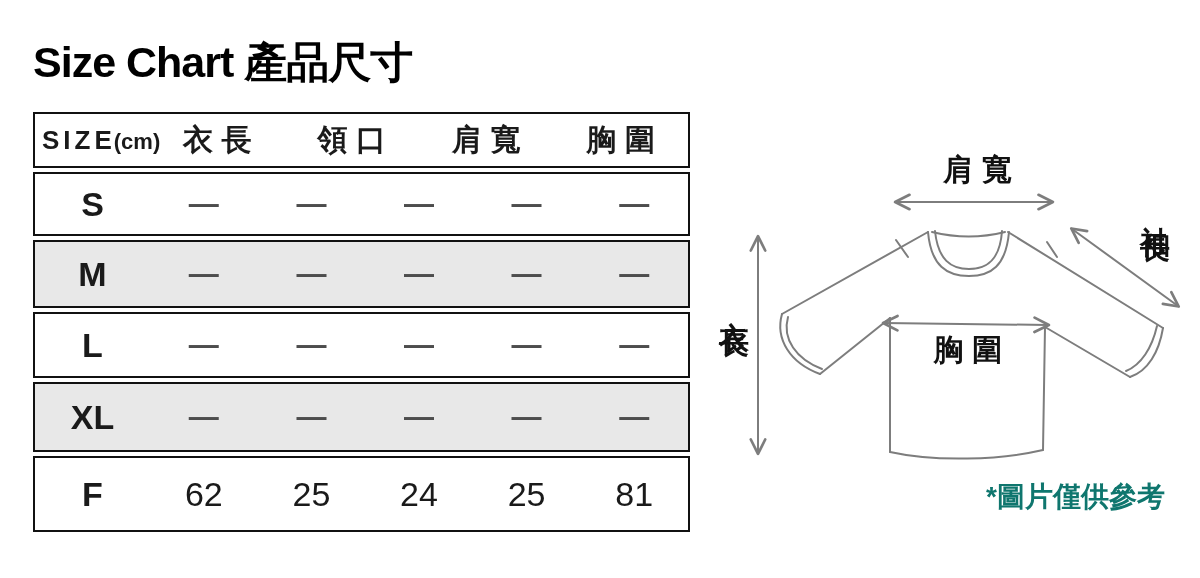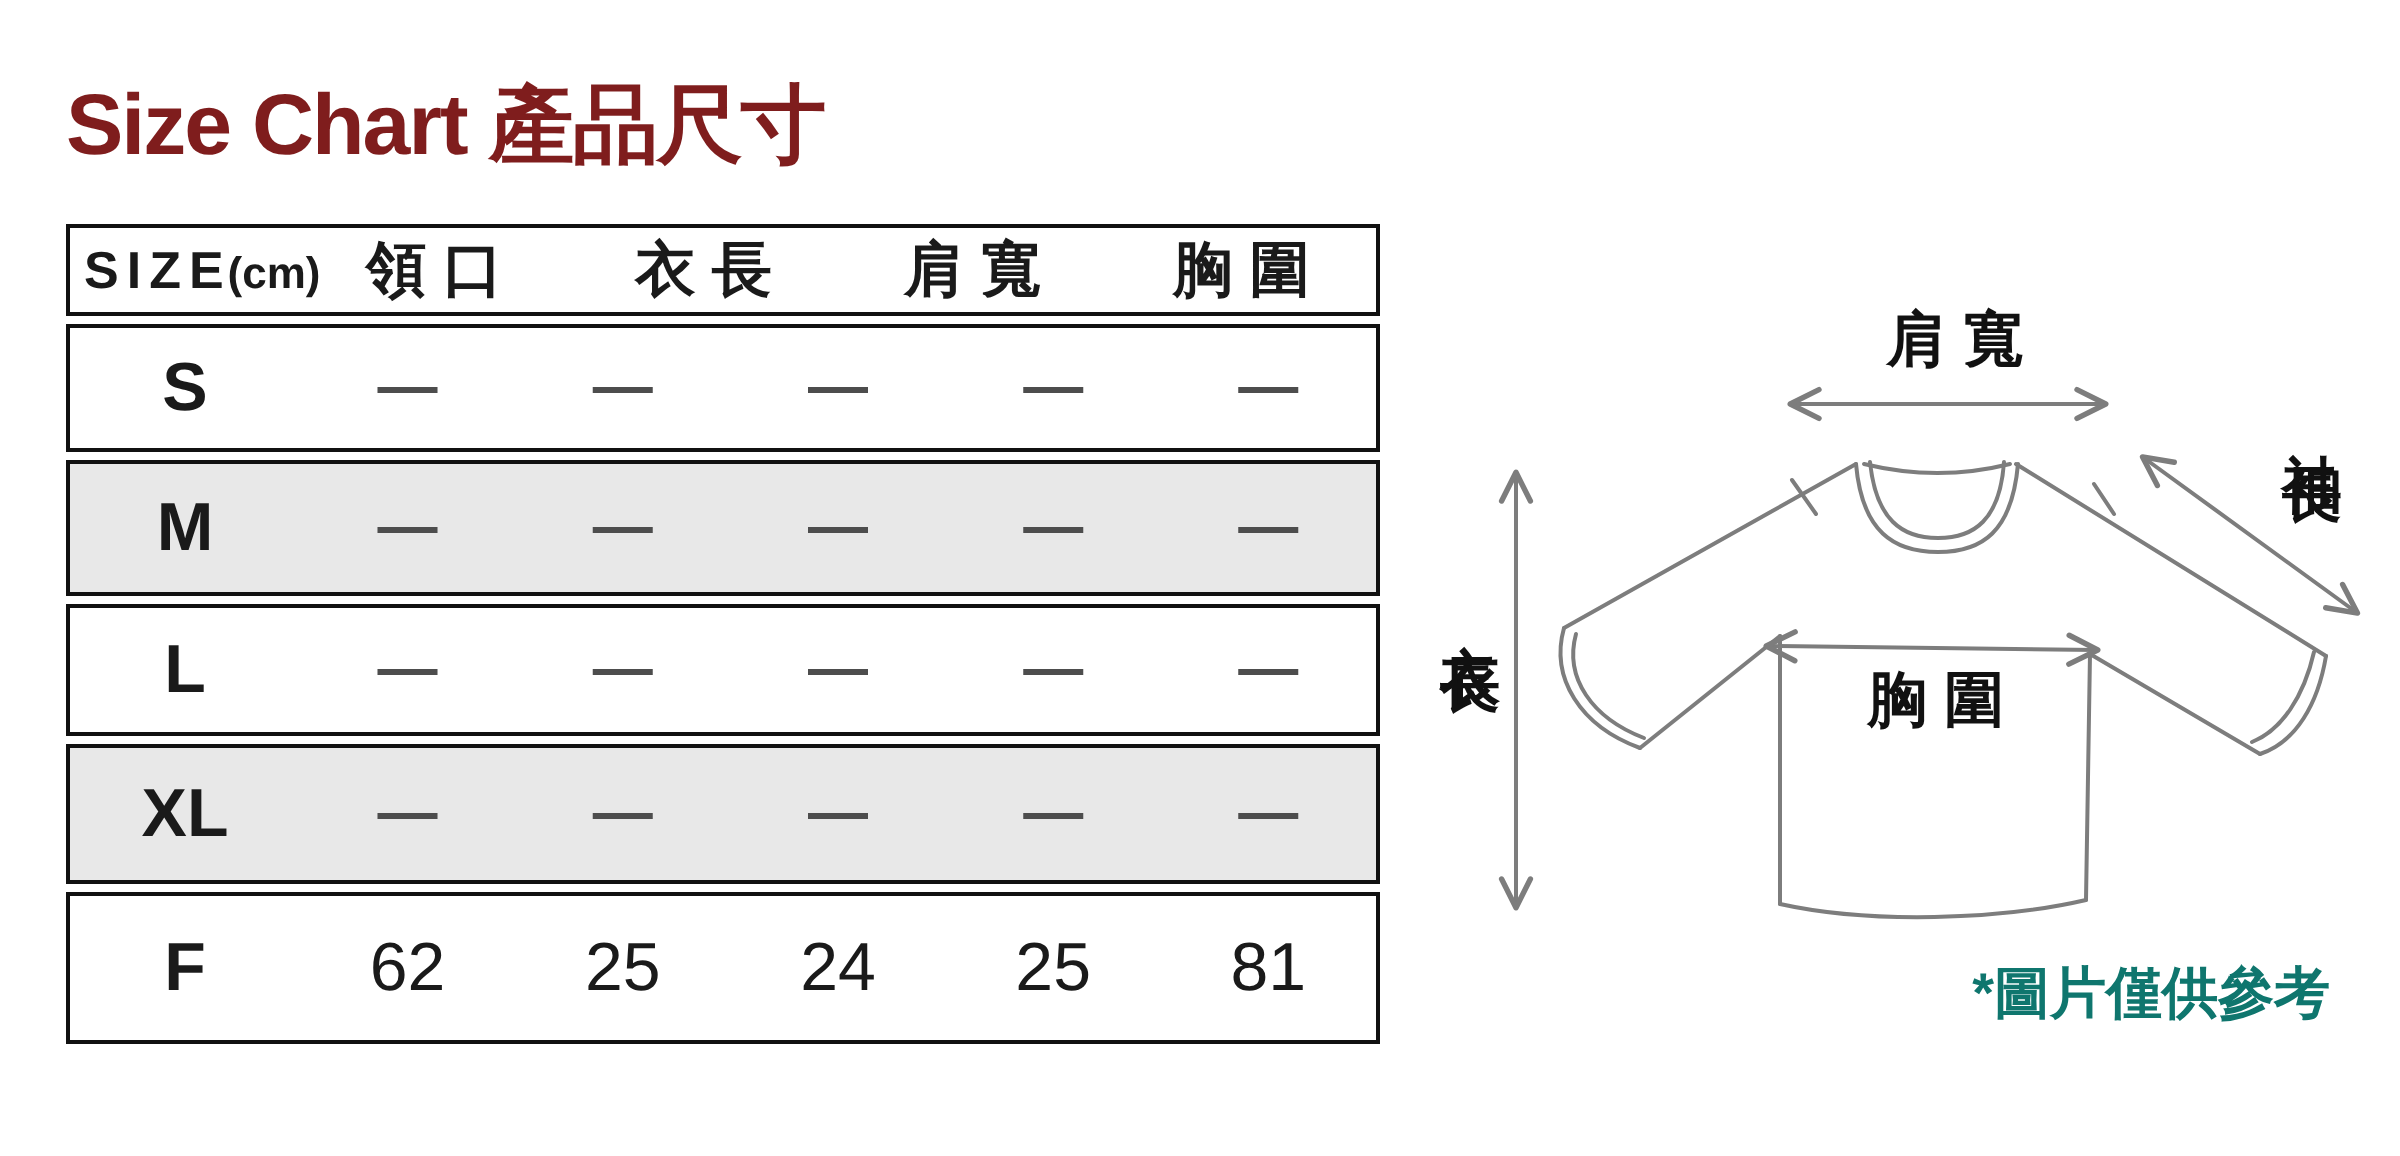--- a/index.html
+++ b/index.html
@@ -5,33 +5,33 @@
   * { margin:0; padding:0; box-sizing:border-box; }
   html,body { background:#fff; }
   body {
     width:1200px; height:578px; position:relative; overflow:hidden;
     font-family:"Liberation Sans", sans-serif; color:#1a1a1a;
   }
 
   
   .page-title {
     position:absolute; left:33px; top:34px;
-    font-size:43px; font-weight:700; letter-spacing:-1px; color:#7f1d1d;
+    font-size:43px; font-weight:700; letter-spacing:-1px; color:#000000;
     white-space:nowrap;
   }
 
   
   .size-table { position:absolute; left:33px; top:112px; width:657px; }
   .trow {
     display:flex; align-items:center;
     border:2px solid #111; background:#fff;
     height:64px; margin-bottom:4px;
   }
   .trow.shaded { background:#e8e8e8; }
-  .trow.thead  { height:46px; }
+  .trow.thead  { height:56px; }
   .trow.frow   { height:76px; margin-bottom:0; }
   .trow.r-m    { height:68px; }
   .trow.r-l    { height:66px; }
   .trow.r-xl   { height:70px; }
 
   .c-size { width:115px; flex:none; text-align:center; }
   .cell   { flex:1; text-align:center; }
 
   .th-size { text-align:left; padding-left:7px; white-space:nowrap; }
   .size-word { font-size:26px; font-weight:700; letter-spacing:4px; }
@@ -69,22 +69,22 @@
 <body>
 
 <div class="page-title">Size Chart 產品尺寸</div>
 
 <div class="size-table">
 
   <div class="trow thead">
     <div class="c-size th-size">
       <span class="size-word">SIZE</span><span class="size-unit">(cm)</span>
     </div>
+    <div class="cell th">衣 長</div>
     <div class="cell th">領 口</div>
-    <div class="cell th">衣 長</div>
     <div class="cell th">肩 寬</div>
     <div class="cell th">胸 圍</div>
   </div>
 
   <div class="trow r-s">
     <div class="c-size size-cell">S</div>
     <div class="cell val">—</div>
     <div class="cell val">—</div>
     <div class="cell val">—</div>
     <div class="cell val">—</div>

